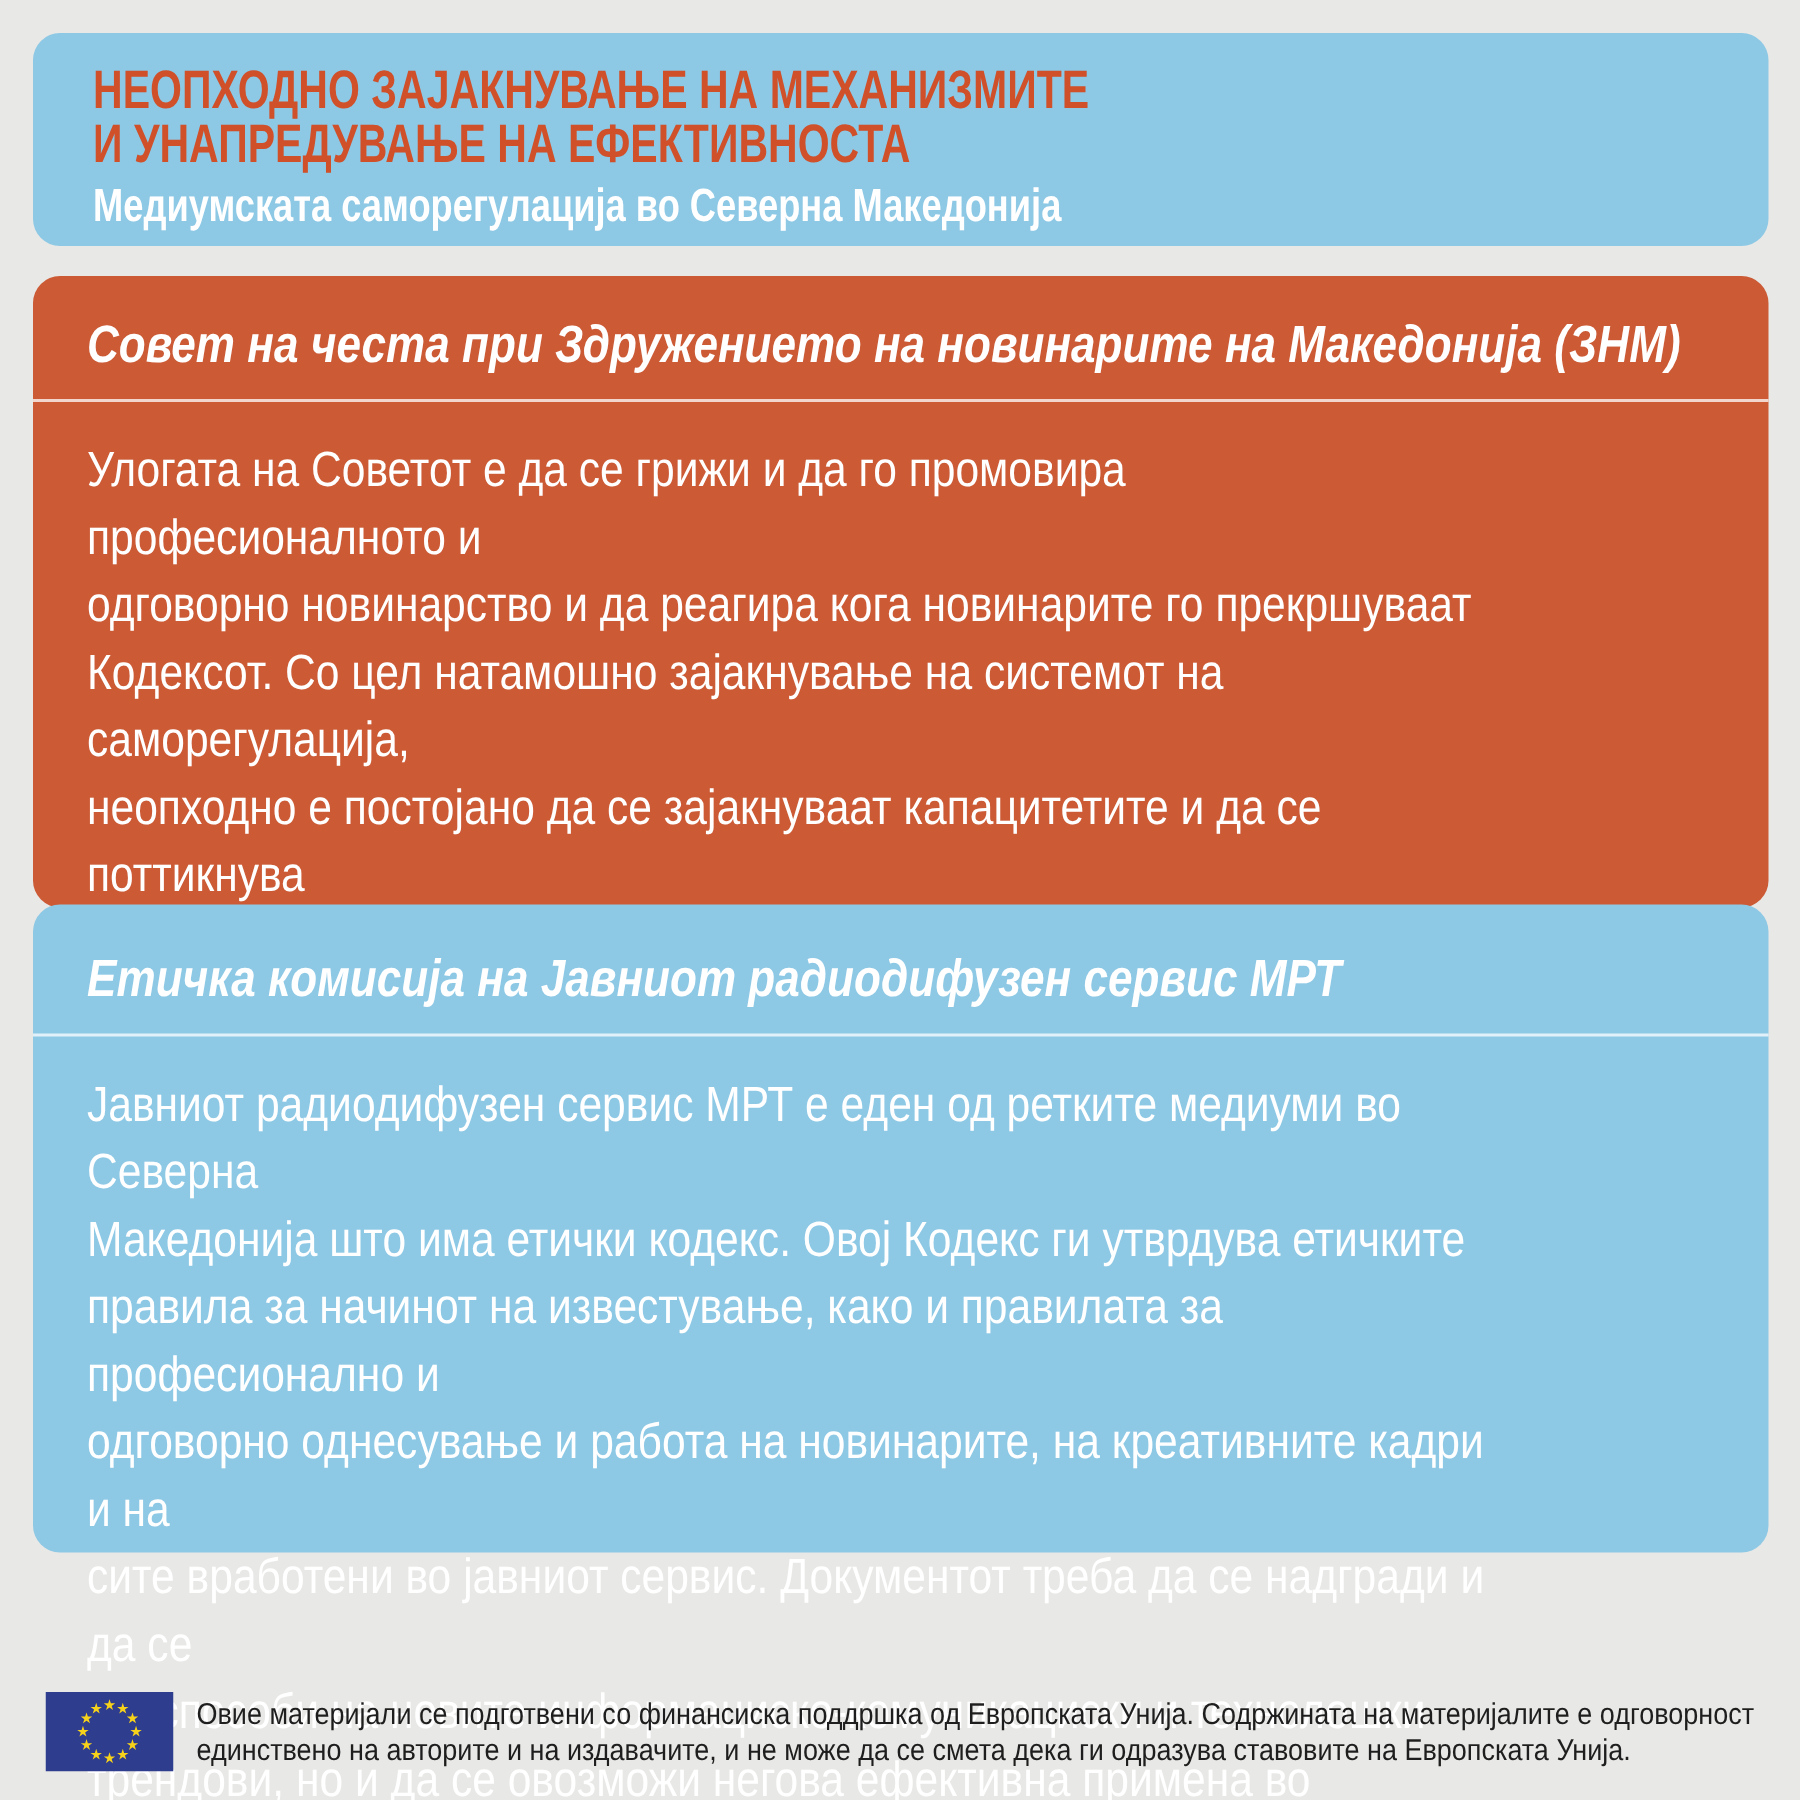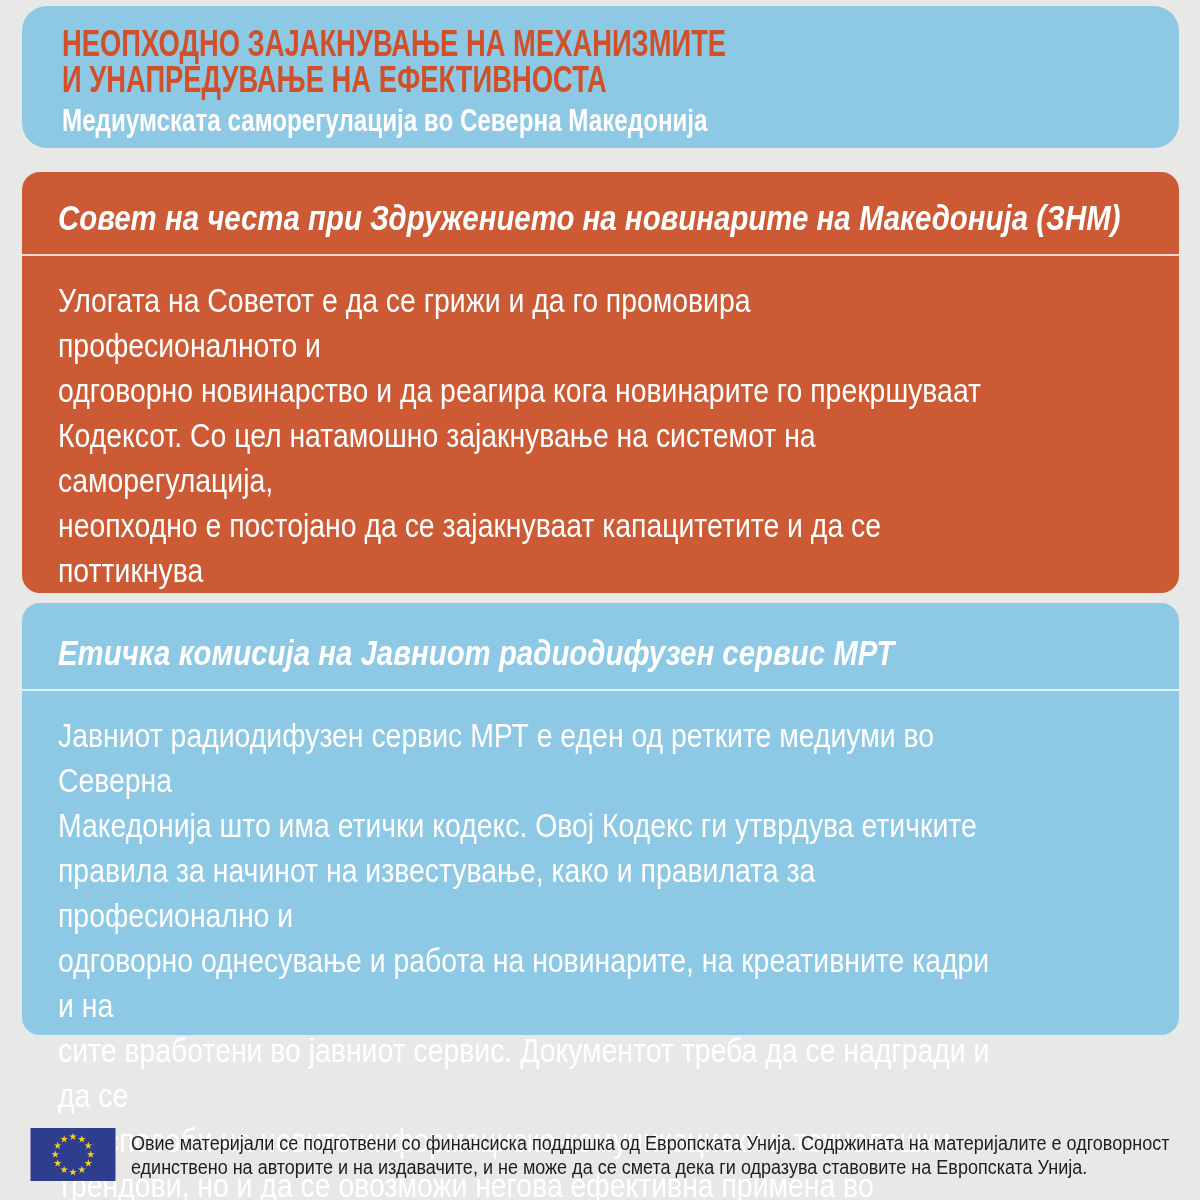--- a/index.html
+++ b/index.html
@@ -22,45 +22,44 @@
   }
   .card{
     position:absolute;
     left:22px;
     width:1157px;
     border-radius:18px;
     box-sizing:border-box;
   }
   
   .header-card{
-    top:6px;height:142px;
+    top:22px;height:142px;
     background:var(--light-blue);
     padding:20px 0 0 40px;
-    border-radius:25px;
   }
   .title{
     font-size:36px;line-height:36px;
     font-weight:bold;
     letter-spacing:0;
     text-transform:uppercase;
     color:var(--title-red);
     transform:scaleX(0.76);transform-origin:left top;
     white-space:nowrap;
   }
   .subtitle{
     margin-top:6px;
     font-size:31px;line-height:34px;
     font-weight:bold;
     color:var(--text-white);
     transform:scaleX(0.78);transform-origin:left top;
     white-space:nowrap;
   }
   
   .orange-card{
-    top:172px;height:421px;
+    top:184px;height:421px;
     background:var(--orange);
     padding-top:26px;
   }
   .blue-card{
     top:603px;height:432px;
     background:var(--light-blue);
     padding-top:30px;
   }
   .card-heading{
     margin:0 36px;

